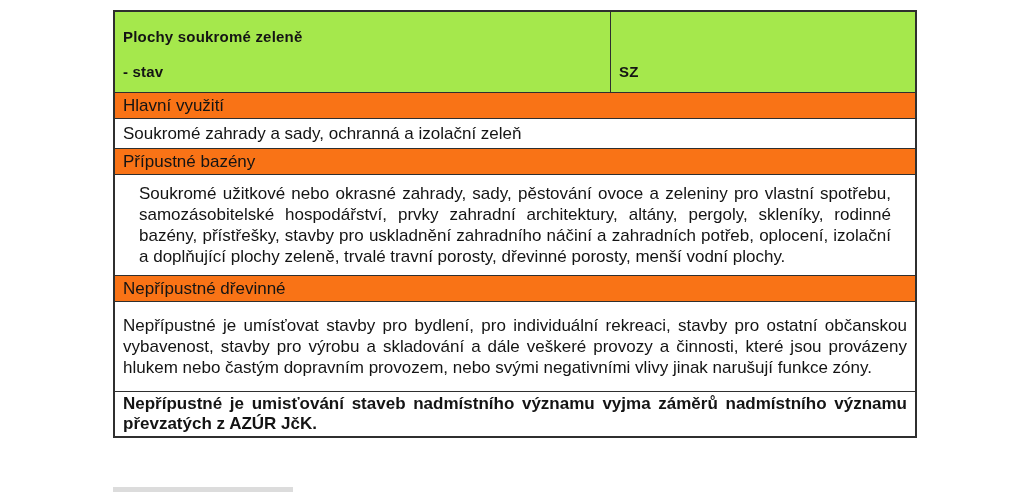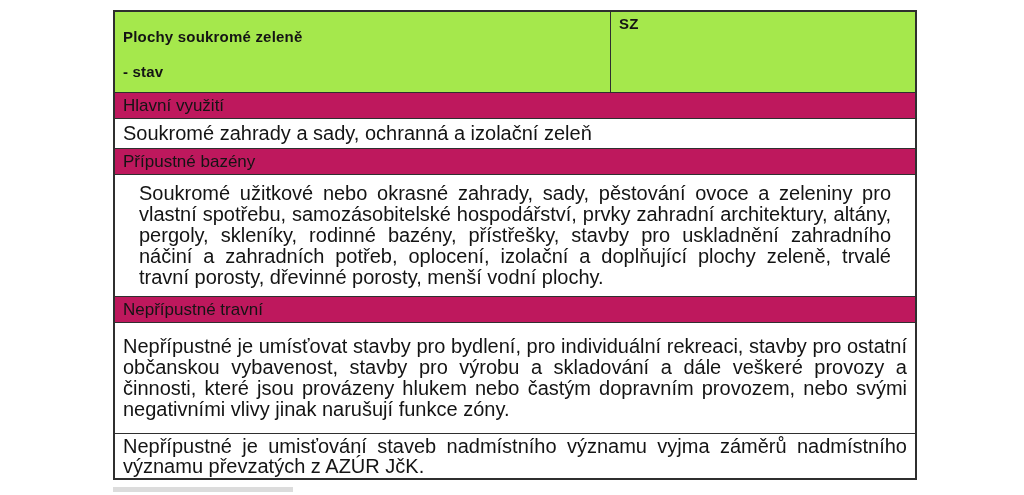--- a/index.html
+++ b/index.html
@@ -40,49 +40,49 @@
     border-right: 1px solid #2f2f2f;
     display: flex;
     flex-direction: column;
     justify-content: space-between;
     padding: 13px 8px 9px 8px;
     box-sizing: border-box;
   }
   .code-cell {
     flex: 1;
     display: flex;
-    align-items: flex-start;
+    align-items: flex-end;
     padding: 0 8px 9px 8px;
     box-sizing: border-box;
   }
   .doc-title {
     font-size: 15px;
     font-weight: bold;
     line-height: 23px;
     letter-spacing: 0.2px;
     white-space: nowrap;
   }
   .section-heading {
-    background: #be185d;
+    background: #f97316;
     height: 26px;
     display: flex;
     align-items: center;
     padding: 0 8px;
     font-size: 17px;
   }
   .content {
-    font-size: 20px;
+    font-size: 17px;
     line-height: 21px;
     padding: 4px 8px;
   }
   .content p { margin: 0; text-align: justify; }
   .content.single p { text-align: left; }
   .content.pad-lg { padding: 8px 24px; }
   .content.pad-md { padding: 13px 8px; }
-  .content.pad-sm { padding: 2px 8px; line-height: 20px; }
+  .content.pad-sm { padding: 2px 8px; line-height: 20px; font-weight: bold; }
   .content.pad-last { padding: 5px 8px; }
 
   .scan-artifact {
     position: absolute;
     left: 113px;
     top: 487px;
     width: 180px;
     height: 5px;
     background: #dcdcdc;
   }
@@ -112,21 +112,21 @@
 
   <div class="row section-heading">
     <span>Přípustné bazény</span>
   </div>
 
   <div class="row content pad-lg">
     <p>Soukromé užitkové nebo okrasné zahrady, sady, pěstování ovoce a zeleniny pro vlastní spotřebu, samozásobitelské hospodářství, prvky zahradní architektury, altány, pergoly, skleníky, rodinné bazény, přístřešky, stavby pro uskladnění zahradního náčiní a zahradních potřeb, oplocení, izolační a doplňující plochy zeleně, trvalé travní porosty, dřevinné porosty, menší vodní plochy.</p>
   </div>
 
   <div class="row section-heading">
-    <span>Nepřípustné travní</span>
+    <span>Nepřípustné dřevinné</span>
   </div>
 
   <div class="row content pad-md">
     <p>Nepřípustné je umísťovat stavby pro bydlení, pro individuální rekreaci, stavby pro ostatní občanskou vybavenost, stavby pro výrobu a skladování a dále veškeré provozy a činnosti, které jsou provázeny hlukem nebo častým dopravním provozem, nebo svými negativními vlivy jinak narušují funkce zóny.</p>
   </div>
 
   <div class="row content pad-sm">
     <p>Nepřípustné je umisťování staveb nadmístního významu vyjma záměrů nadmístního významu převzatých z AZÚR JčK.</p>
   </div>
 

